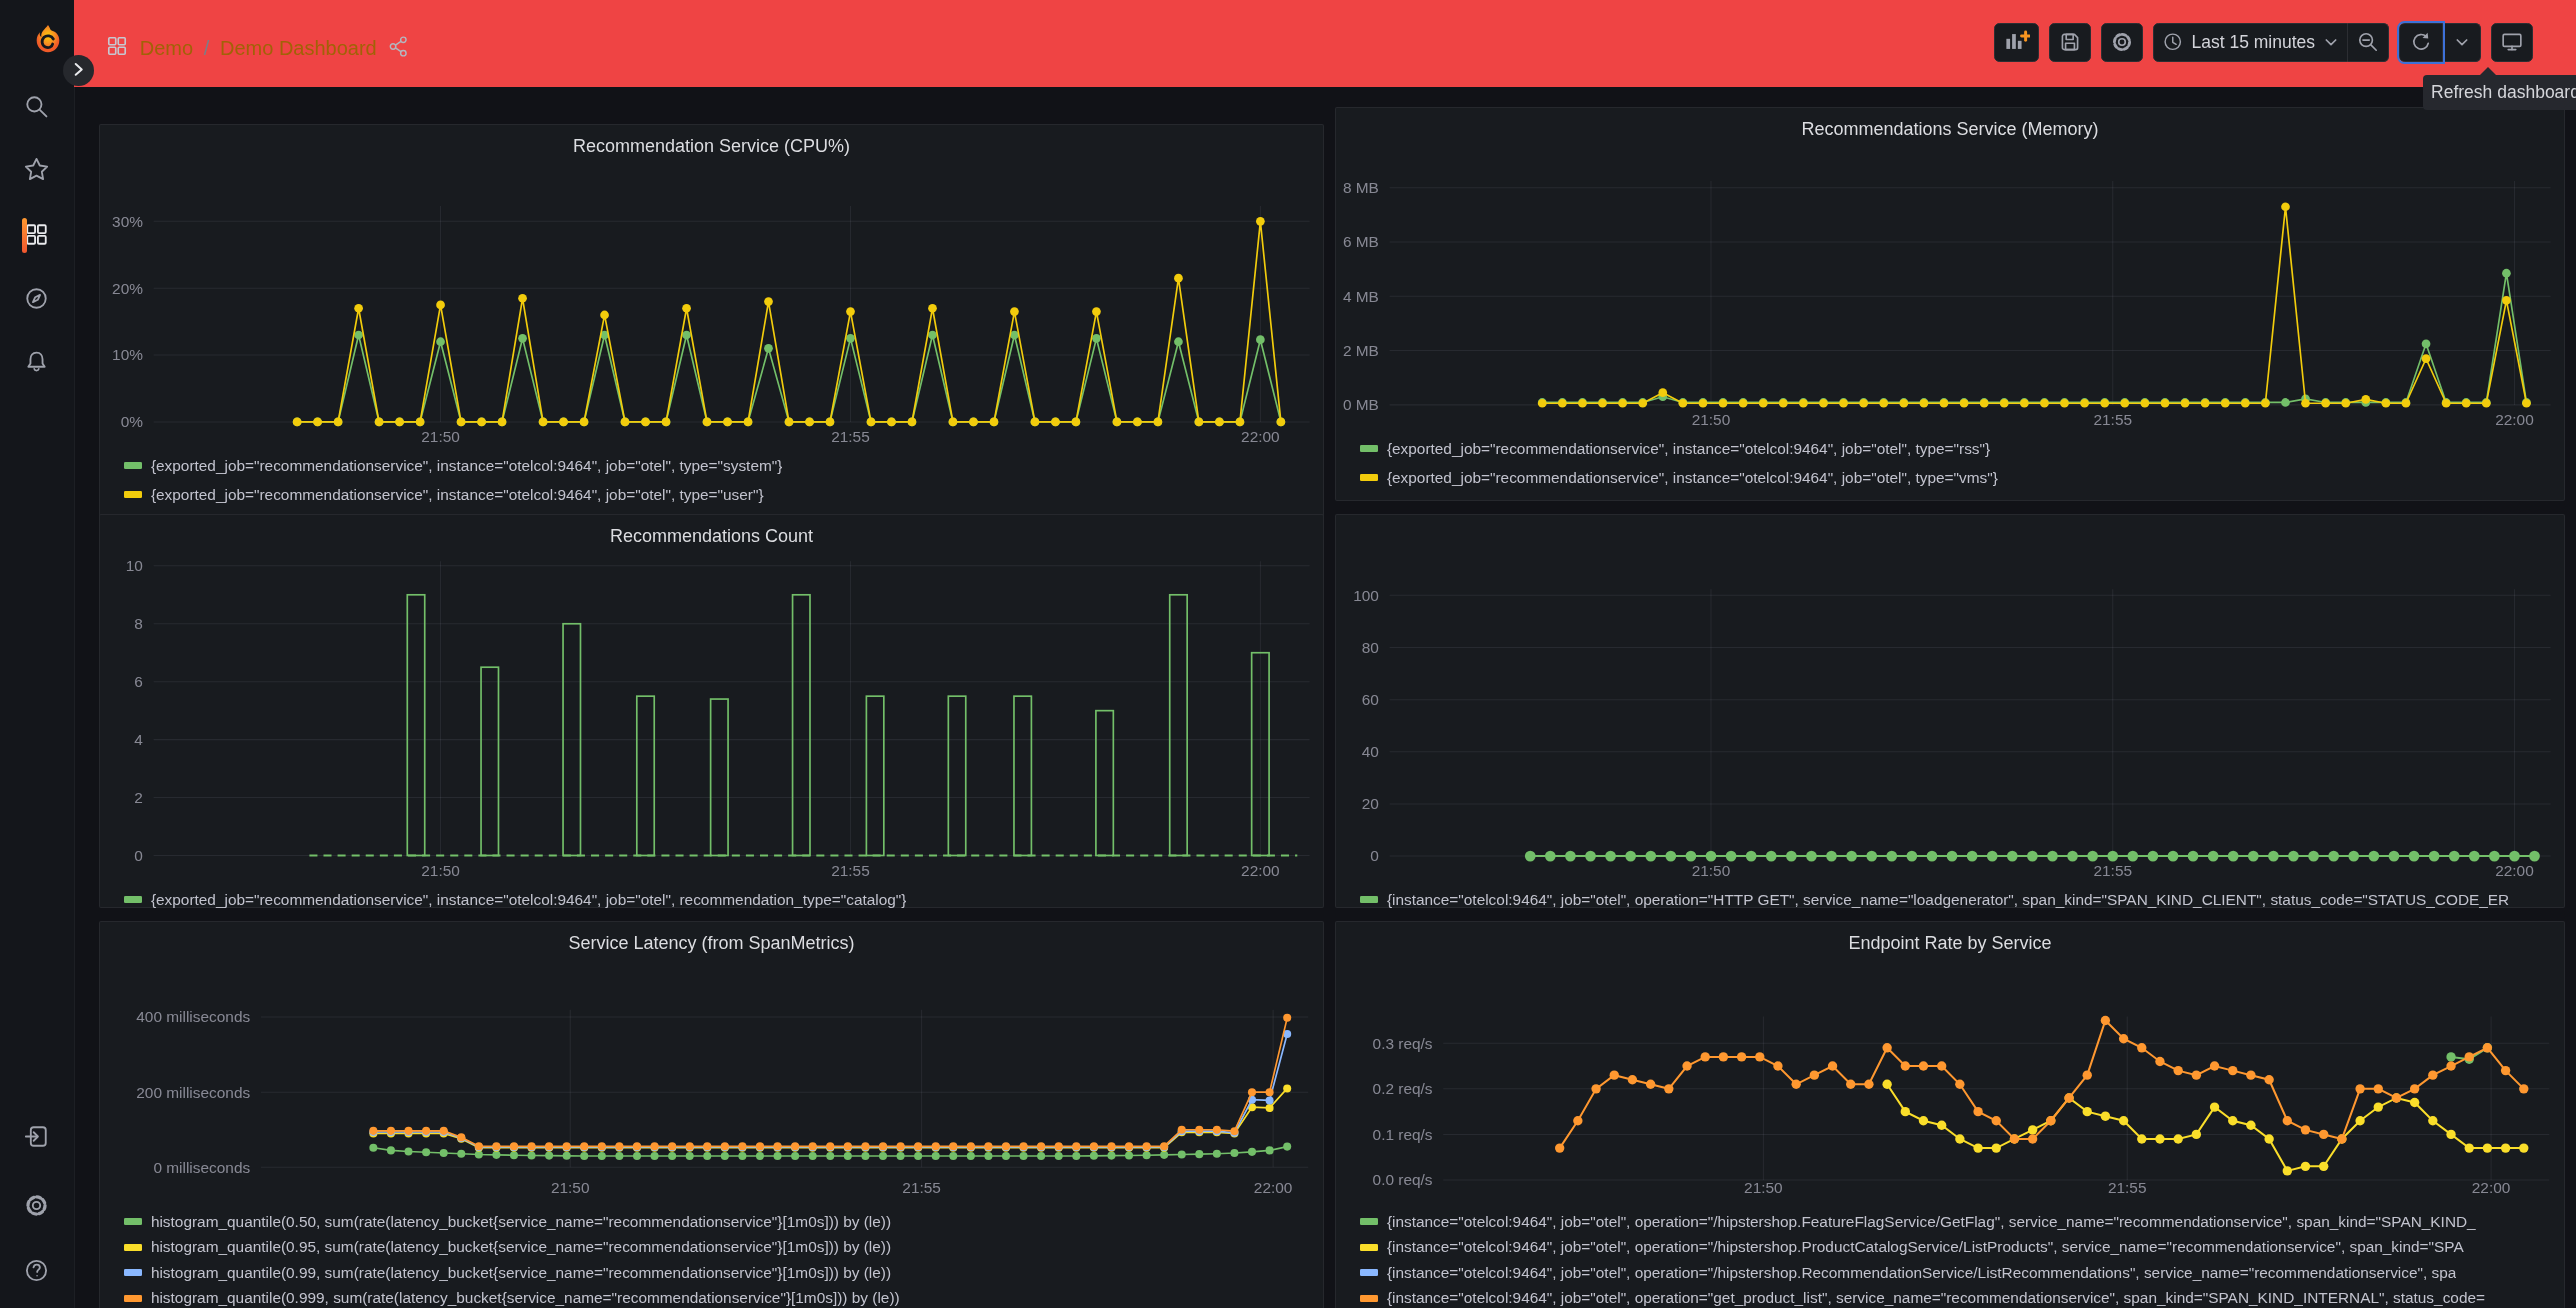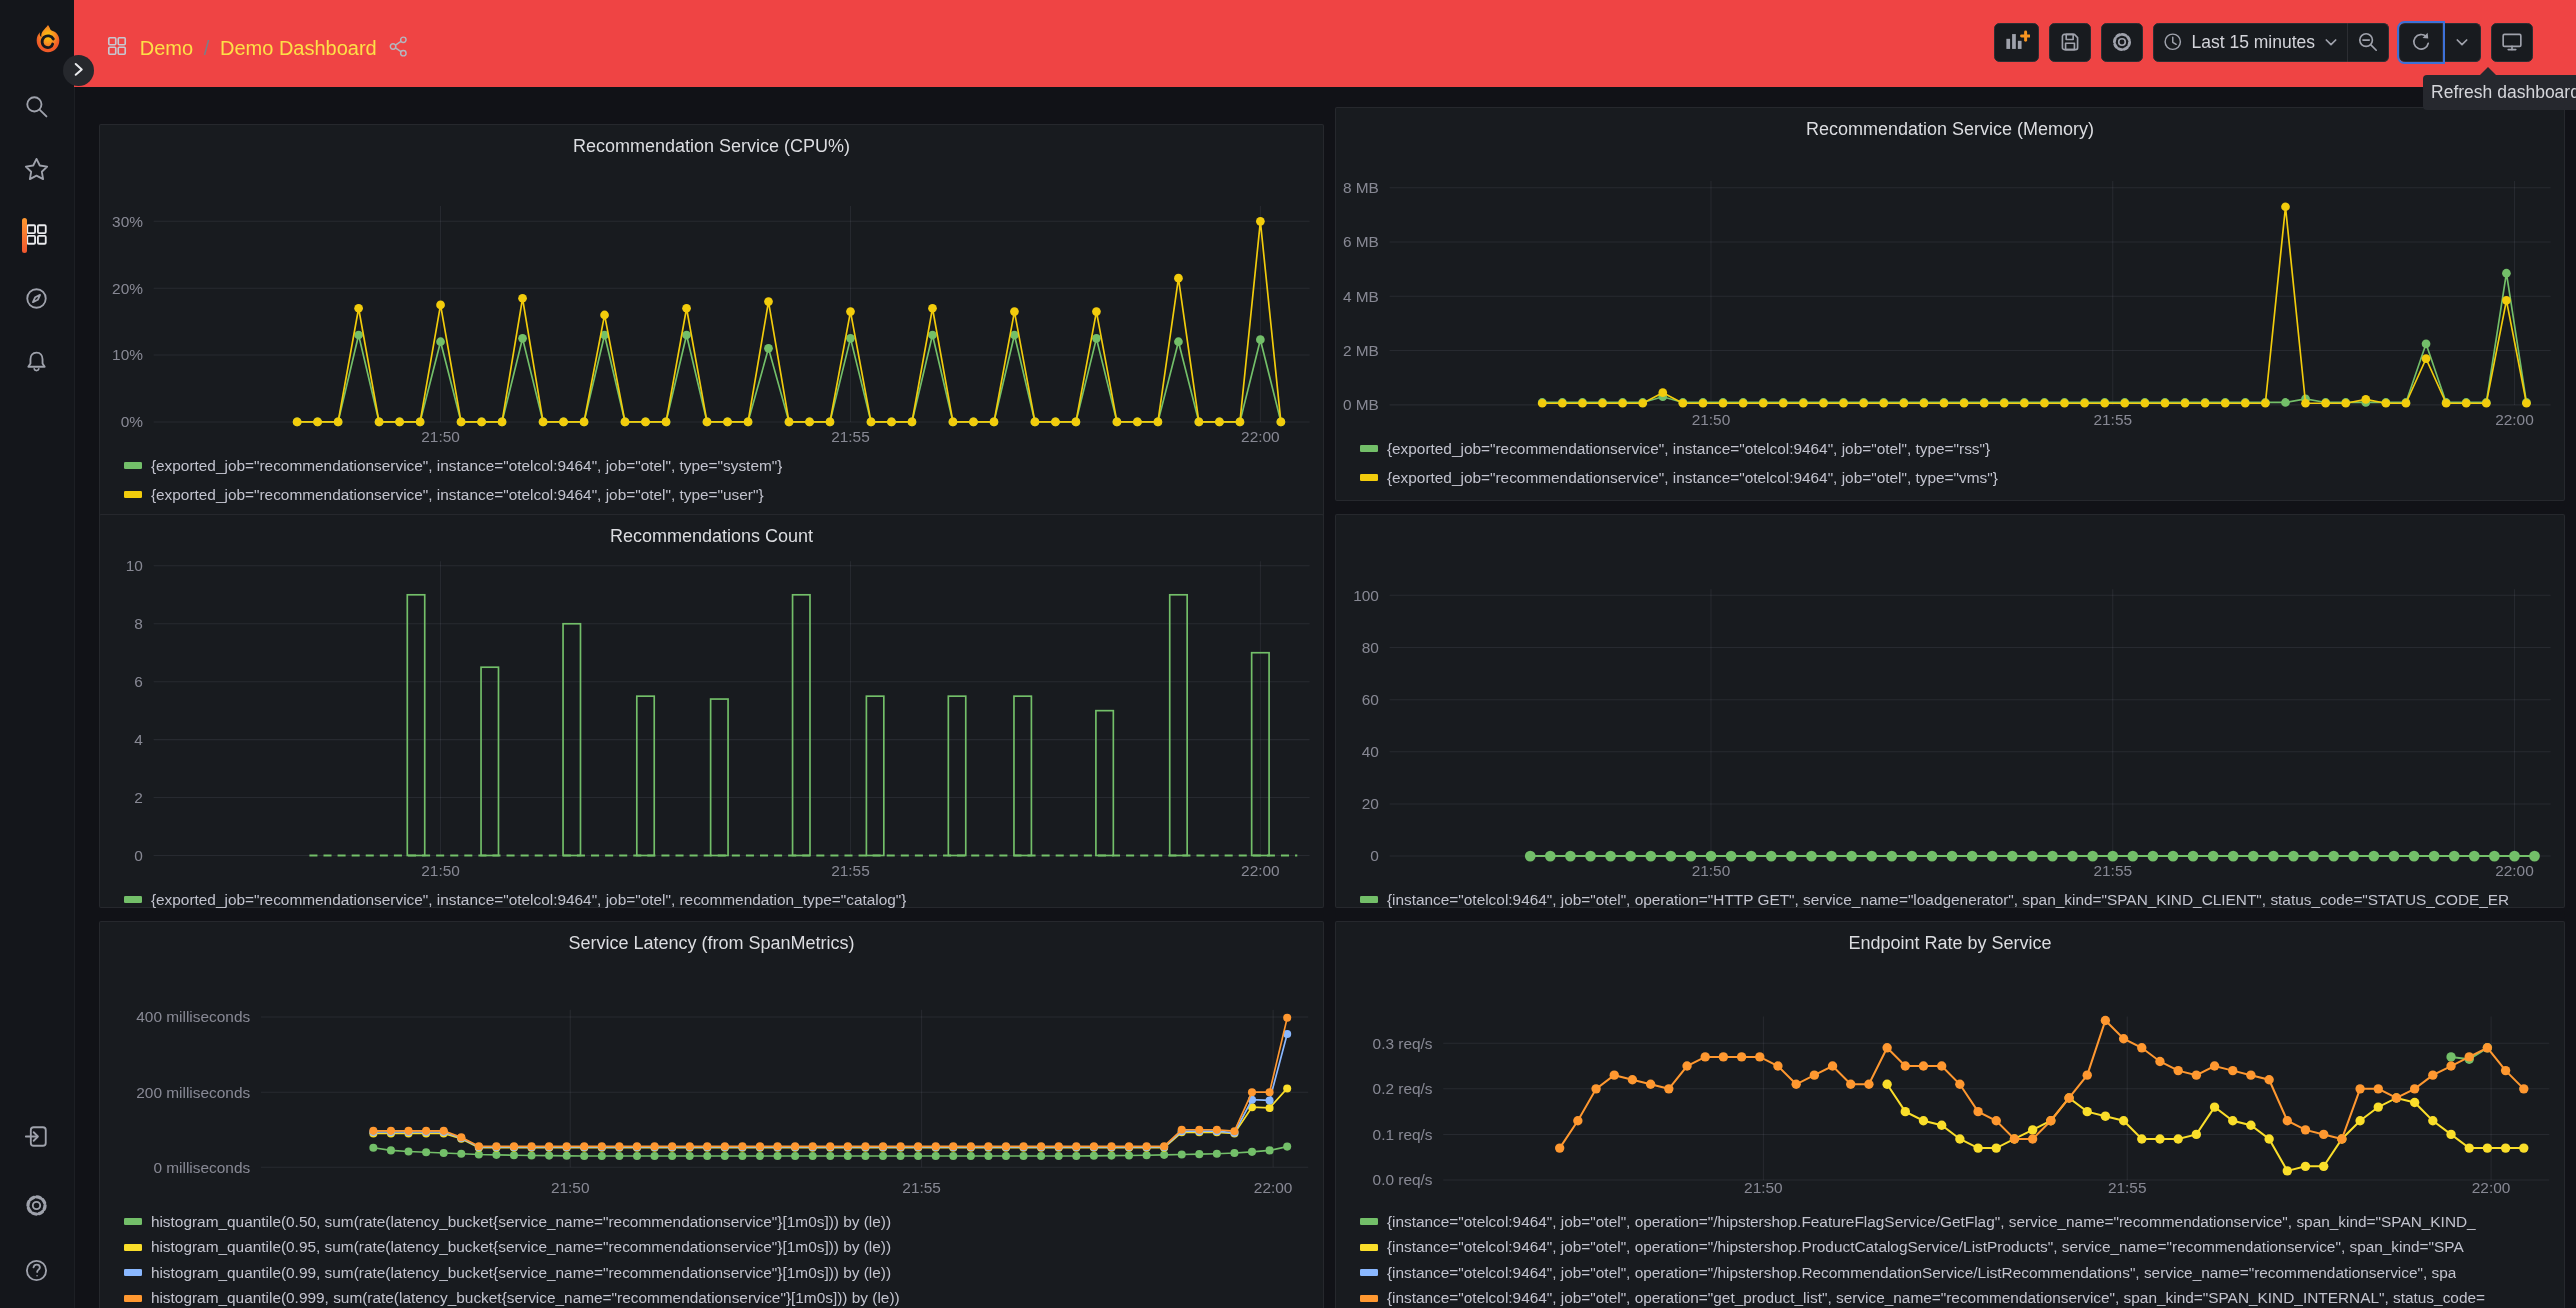--- a/index.html
+++ b/index.html
@@ -14,21 +14,21 @@
     background:linear-gradient(180deg,#ff9830,#f0562f);}
   
   #topbar{position:absolute;left:74px;top:0;right:0;height:87px;background:#ef4444;}
   #logo{position:absolute;left:28px;top:23px;width:40px;height:40px;}
   #collapse-btn{position:absolute;left:63px;top:55px;width:31px;height:31px;border-radius:50%;
     background:#26282d;display:flex;align-items:center;justify-content:center;z-index:5;cursor:pointer;}
   #collapse-btn svg{stroke:#e9eaed;fill:none;stroke-width:3;stroke-linecap:round;stroke-linejoin:round;}
   #breadcrumb{position:absolute;left:105px;top:34px;display:flex;align-items:center;gap:10.7px;font-size:20px;}
   #breadcrumb .bc-ico svg{stroke:#c7c8d1;fill:none;stroke-width:2.6;}
   #breadcrumb .sep{color:#7b7e87;}
-  #breadcrumb .bc-link{color:#fde047;cursor:pointer;}
+  #breadcrumb .bc-link{color:#a16207;cursor:pointer;}
   #breadcrumb .share svg{stroke:#b4b6bf;fill:none;stroke-width:2.4;}
   #tb-actions{position:absolute;right:43px;top:23px;display:flex;align-items:flex-start;gap:10px;height:39px;}
   .tb-btn{background:#181b1f;border:1px solid #2c2e33;border-radius:5.4px;min-width:38px;height:39px;
     display:flex;align-items:center;justify-content:center;gap:8px;cursor:pointer;box-sizing:border-box;padding:0 8px;}
   .tb-btn svg{stroke:#9fa2ac;fill:none;stroke-width:2.6;stroke-linecap:round;stroke-linejoin:round;}
   .tb-group{display:flex;align-items:stretch;}
   .tb-group .tb-btn{border-radius:0;border-left-width:0;}
   .tb-group .tb-btn:first-child{border-radius:5.4px 0 0 5.4px;border-left-width:1px;}
   .tb-group .tb-btn:last-child{border-radius:0 5.4px 5.4px 0;}
   #time-picker{font-size:17.5px;color:#d3d4da;font-weight:500;white-space:nowrap;}
@@ -340,21 +340,21 @@
           <span class="ltext">{exported_job="recommendationservice", instance="otelcol:9464", job="otel", type="system"}</span>
         </div>
         <div class="lrow">
           <span class="swatch" style="background: rgb(242, 204, 12);"></span>
           <span class="ltext">{exported_job="recommendationservice", instance="otelcol:9464", job="otel", type="user"}</span>
         </div>
       </div>
   </section>
 
   <section class="panel" style="left:1335px;top:107px;width:1230px;height:394px">
-    <h2>Recommendation Service (Memory)</h2>
+    <h2>Recommendations Service (Memory)</h2>
     <svg class="chart" viewBox="0 0 1832 586">
         <line class="grid" x1="80" y1="442.0" x2="1812" y2="442.0"></line>
         <text class="tick" x="64" y="450" text-anchor="end">0 MB</text>
         <line class="grid" x1="80" y1="361.0" x2="1812" y2="361.0"></line>
         <text class="tick" x="64" y="369" text-anchor="end">2 MB</text>
         <line class="grid" x1="80" y1="280.0" x2="1812" y2="280.0"></line>
         <text class="tick" x="64" y="288" text-anchor="end">4 MB</text>
         <line class="grid" x1="80" y1="199.0" x2="1812" y2="199.0"></line>
         <text class="tick" x="64" y="207" text-anchor="end">6 MB</text>
         <line class="grid" x1="80" y1="118.0" x2="1812" y2="118.0"></line>

